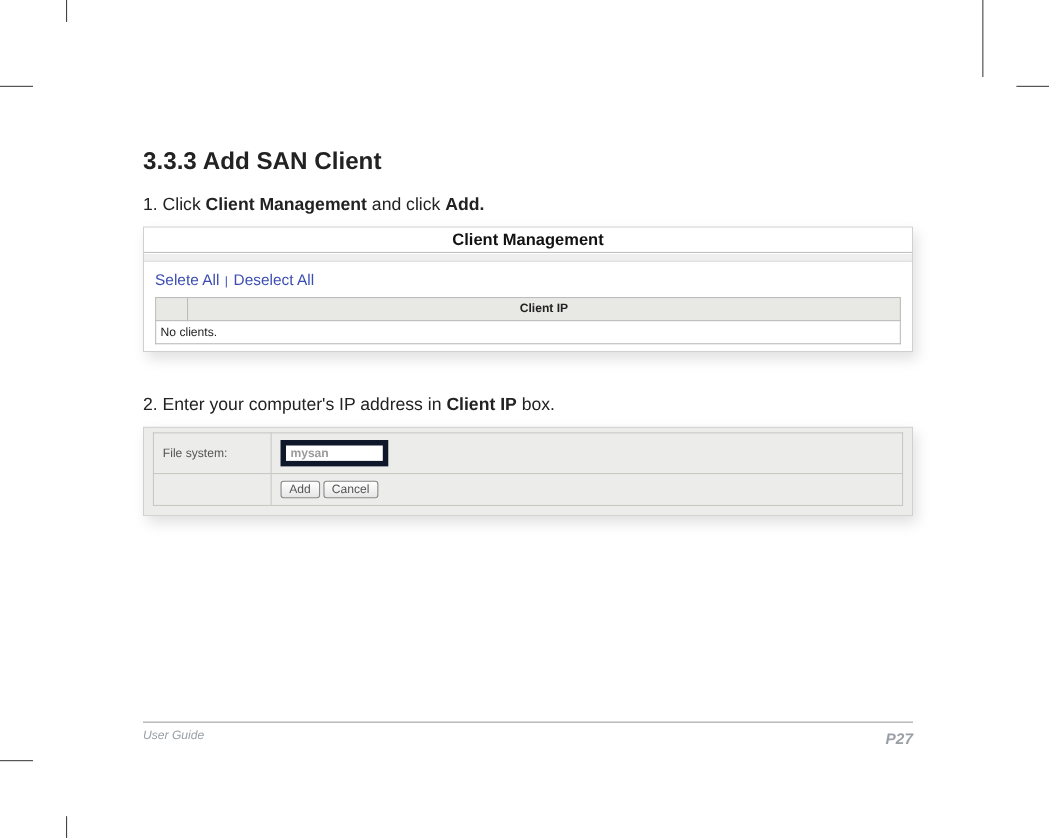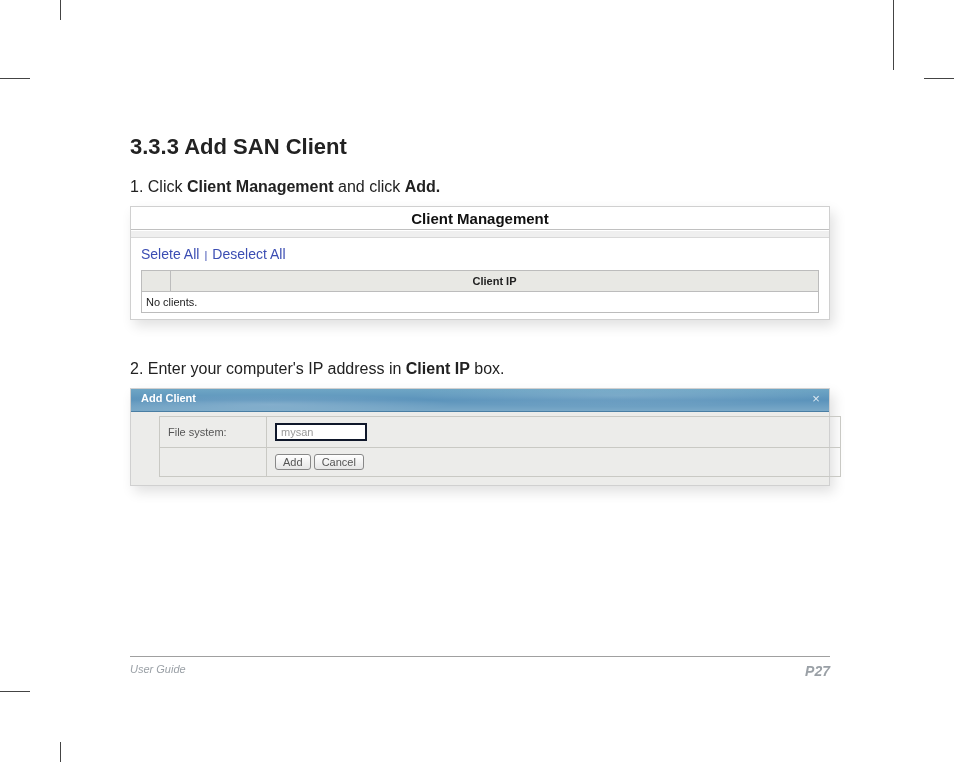--- a/index.html
+++ b/index.html
@@ -149,37 +149,37 @@
     color:#dfeaf2;
     font-size:13px;
     line-height:14px;
     text-align:center;
     cursor:pointer;
   }
   .ac-body { background:#ececea; padding:4px 8px 8px 8px; }
   table.ac-form {
     width:100%;
     border-collapse: collapse;
-    margin-left: 20px;
   }
   table.ac-form td {
     border:1px solid #c9c9c4;
     padding:6px 8px;
     font-size:11px;
     color:#555;
   }
   table.ac-form td.lbl { width:90px; }
   .input-ro {
     display:inline-block;
-    border:2px solid #0f172a;
+    border:5px solid #0f172a;
     background:#fff;
     color:#9a9a9a;
     font-size:11px;
     padding:1px 4px;
     width:80px;
+    font-weight:bold;
   }
   .ip-field {
     display:inline-block;
     border:1px solid #b5b5b5;
     background:#fff;
     font-size:11px;
     padding:1px 4px;
     width:94px;
     letter-spacing:0.5px;
     color:#555;
@@ -250,25 +250,20 @@
         </table>
     </div>
   </div>
 
   <p class="step">
     <span>2.</span>
     <span>Enter your computer's IP address in </span><b>Client IP</b><span> box.</span>
   </p>
 
   <div class="shot">
-    <div class="ac-header">
-      <div class="ac-header-wave"></div>
-      <div class="ac-title">Add Client</div>
-      <div class="ac-close">×</div>
-    </div>
     <div class="ac-body">
       <table class="ac-form">
         <tbody>
             <tr>
           <td class="lbl">File system:</td>
           <td>
             <span class="input-ro">mysan</span>
           </td>
         </tr>
         <tr class="ac-buttons-row">

